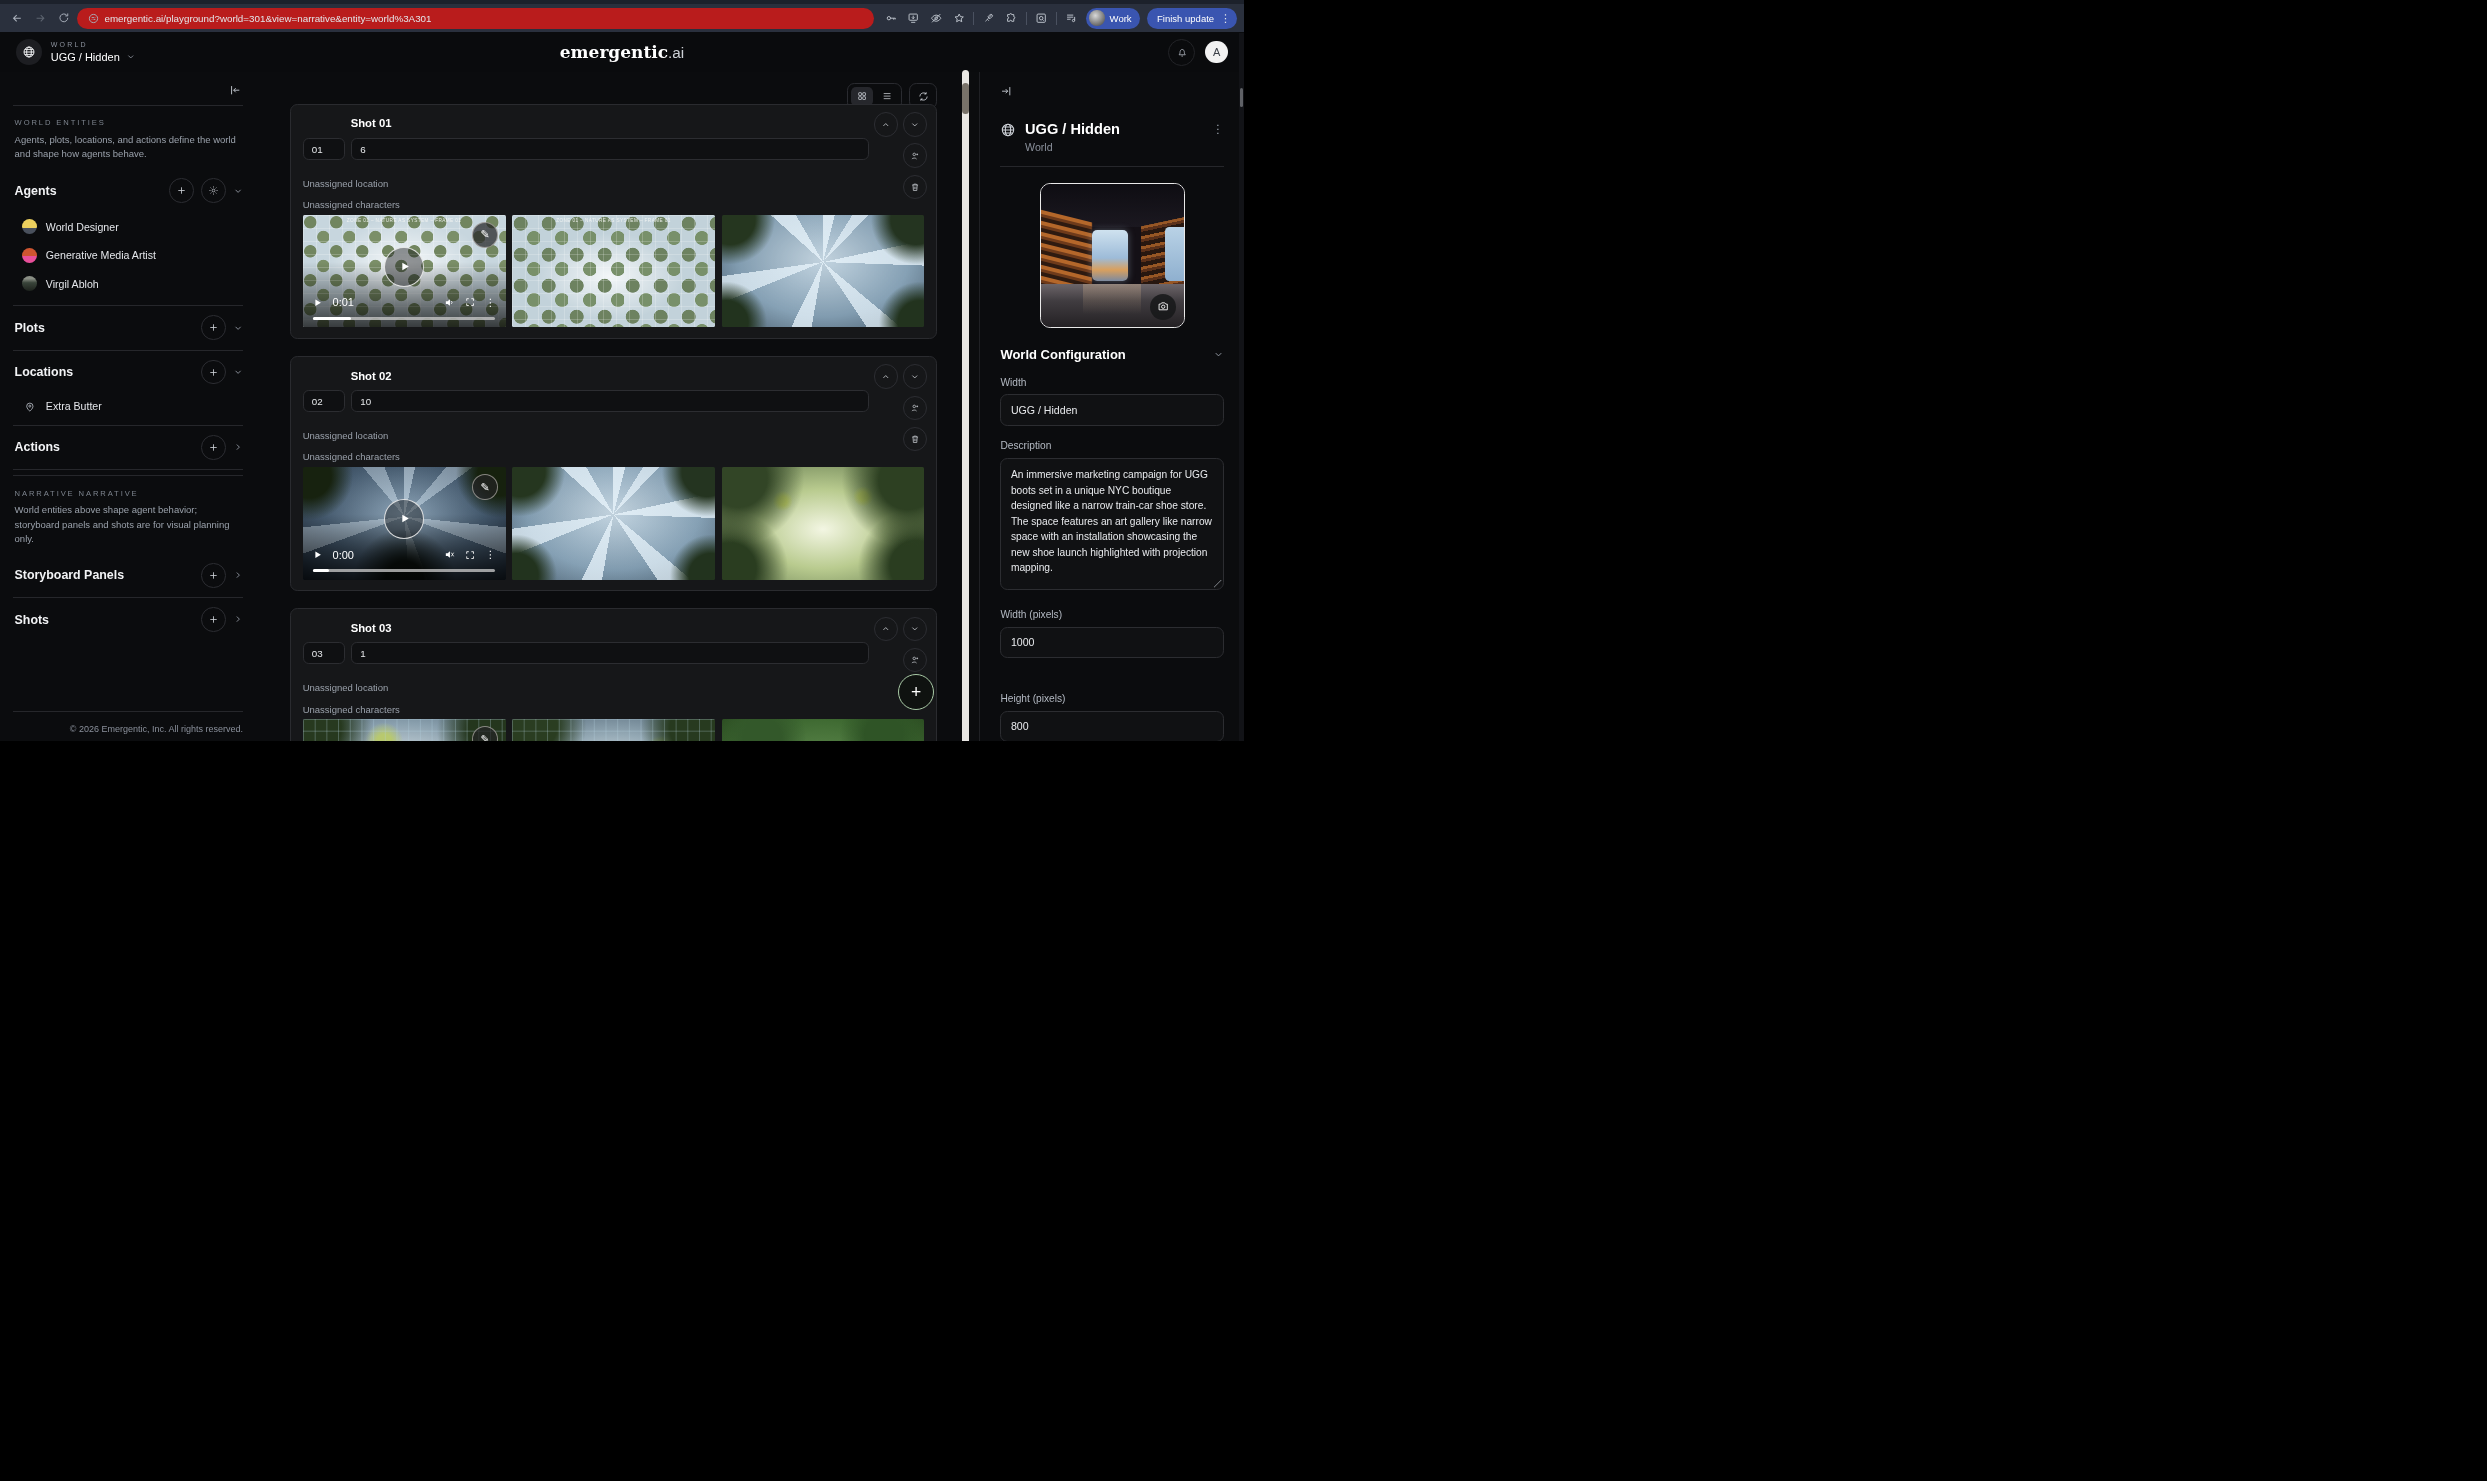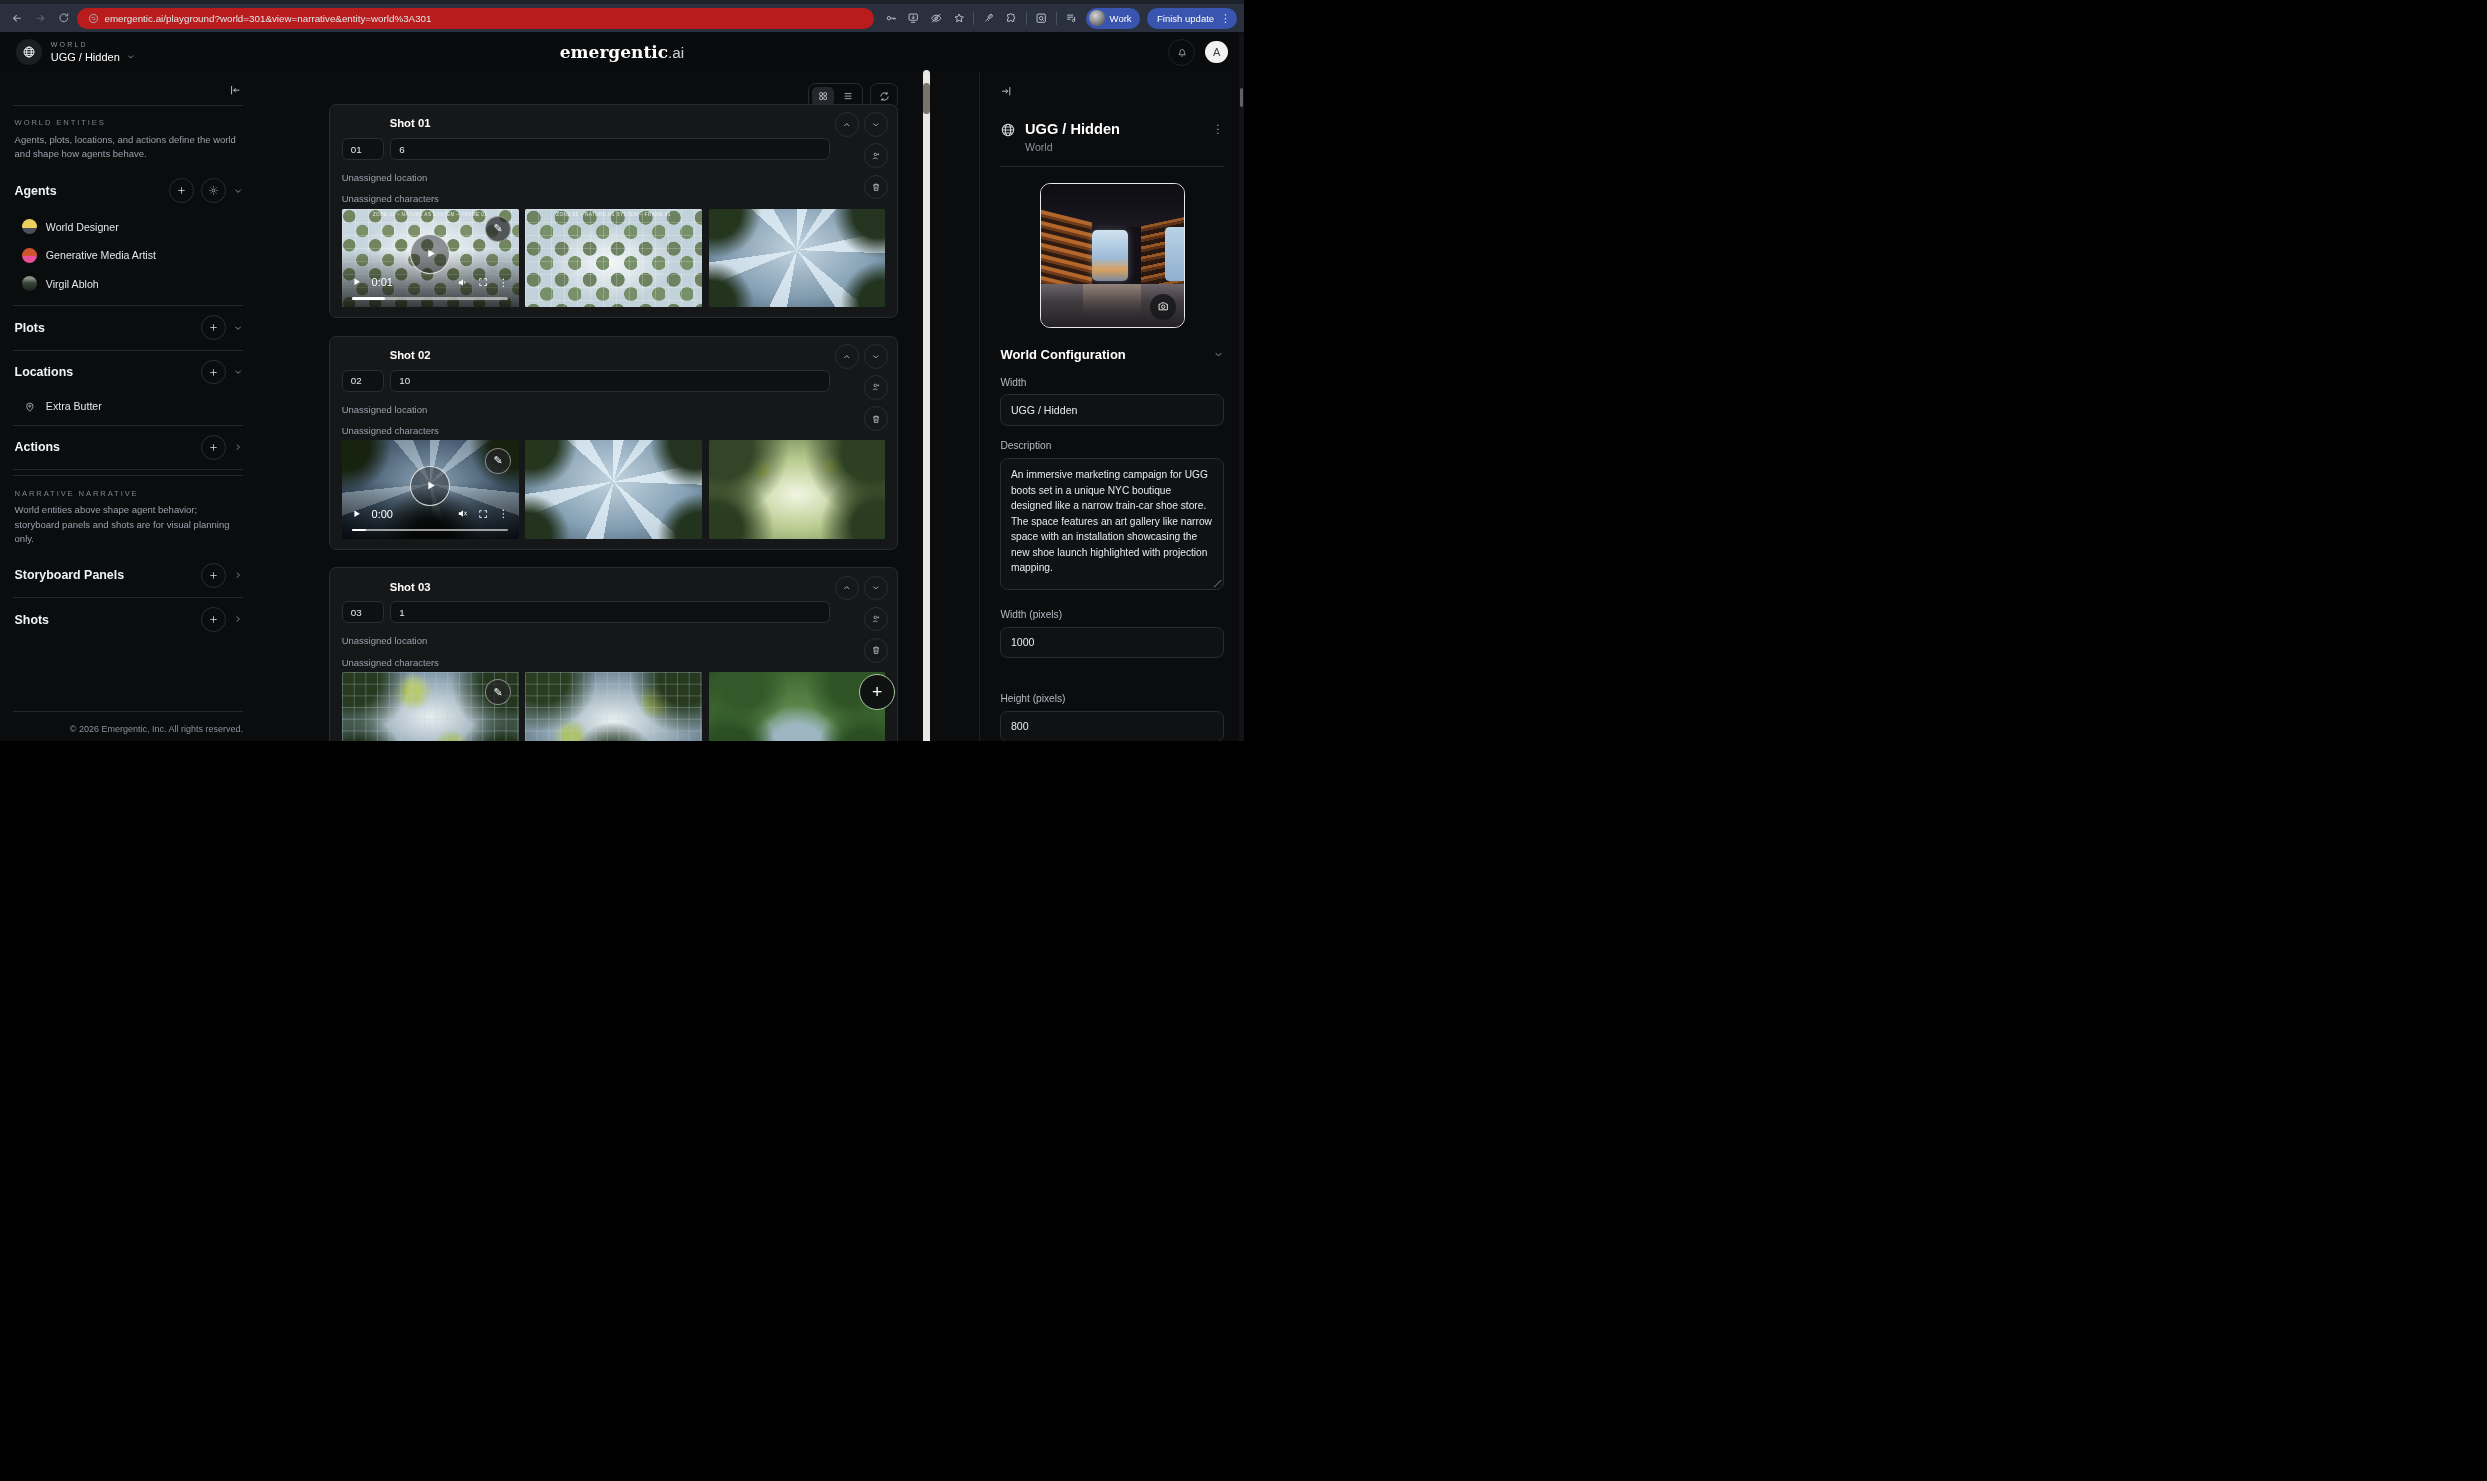--- a/index.html
+++ b/index.html
@@ -27,21 +27,21 @@
   .world-label{font-size:7px;letter-spacing:2.2px;color:#8b919c;margin-bottom:2.2px;}
   .world-name{font-size:11px;color:#fff;display:flex;align-items:center;gap:5.8px;font-weight:500;}
   .world-name .chev{color:#9aa1ab;}
   .logo{position:absolute;left:50%;top:50%;transform:translate(-50%,-50%);white-space:nowrap;}
   .logo .serif{font-family:"DejaVu Serif","Liberation Serif",serif;font-weight:700;font-size:17px;color:#fff;}
   .logo .suffix{font-size:15.3px;color:#cdd1d6;font-weight:300;}
   .hdr-right{margin-left:auto;display:flex;align-items:center;gap:10.2px;}
   .bell-btn{width:25px;height:25px;border-radius:50%;border:0.7px solid #222327;display:flex;align-items:center;justify-content:center;color:#a7adb6;}
   .avatar{width:22.6px;height:22.6px;border-radius:50%;background:#f2f2f2;color:#3c4048;display:flex;align-items:center;justify-content:center;font-size:11px;font-weight:500;}
   
-  .app-body{display:flex;height:672px;gap:39px;}
+  .app-body{display:flex;height:672px;}
   .sidebar{width:259px;flex:none;padding:5.8px 16px 8.7px 11.7px;box-sizing:border-box;display:flex;flex-direction:column;}
   .main{flex:1;position:relative;min-width:0;padding:0 42px 0 31px;}
   .rightpanel{width:265px;flex:none;border-left:0.7px solid #1f2024;padding:8.7px 20.4px 0;box-sizing:border-box;position:relative;}
   
   .collapse-row{display:flex;justify-content:flex-end;padding:5.8px 1.5px 8.7px;}
   .icon-plain{color:#c6cbd2;}
   .sb-divider{height:0.7px;background:#26272b;margin:0 0 0 1.5px;}
   .sb-caps{font-size:7.6px;letter-spacing:1.9px;color:#7e858f;margin:13px 0 5.8px 2.9px;}
   .sb-desc{font-size:9.5px;line-height:1.5;color:#9aa1ab;margin:0 0 7.3px 2.9px;}
   .sb-section{display:flex;align-items:center;padding:9.5px 0 9.5px 2.9px;}
@@ -61,21 +61,21 @@
   .toolbar{display:flex;justify-content:flex-end;gap:7.3px;padding:11px 0 10.2px;}
   .seg{display:flex;align-items:center;gap:2.9px;border:0.7px solid #2a2b30;border-radius:7.3px;padding:2.9px;}
   .seg-btn{width:22px;height:19px;border-radius:5.1px;display:flex;align-items:center;justify-content:center;color:#cdd1d7;}
   .seg-btn.active{background:#26272c;}
   .sq-btn{width:28px;height:26px;border:0.7px solid #2a2b30;border-radius:7.3px;display:flex;align-items:center;justify-content:center;color:#cdd1d7;box-sizing:border-box;}
   
   .scrollzone{position:absolute;top:32px;left:31px;right:42px;bottom:0;overflow:hidden;}
   .card{background:#161719;border:0.7px solid #2a2b2f;border-radius:7.3px;padding:9.5px 11.7px 10.2px;margin-bottom:17.5px;position:relative;}
   .card-head{padding-right:55px;}
   .shot-title{font-size:11.3px;font-weight:600;color:#fff;margin:2.9px 0 8.7px;padding-left:48px;}
-  .inp-row{display:flex;gap:6.6px;margin-bottom:12px;}
+  .inp-row{display:flex;gap:6.6px;margin-bottom:18px;}
   .inp{background:#0f1012;border:0.7px solid #2c2d31;border-radius:5.8px;color:#e6e8eb;font-size:9.8px;
        font-family:"Liberation Sans",sans-serif;height:22px;box-sizing:border-box;padding:0 8px;outline:none;}
   .inp.num{width:42px;flex:none;}
   .inp.dur{flex:1;}
   .muted-line{font-size:9.5px;color:#9aa1ab;margin:0 0 10.2px;}
   .rail{position:absolute;top:7.3px;right:8.7px;width:48px;display:flex;flex-direction:column;align-items:flex-end;gap:6.6px;}
   .rail-pair{display:flex;gap:4.4px;}
   
   .thumbs{display:flex;gap:6.6px;margin-top:1.5px;}
   .thumb{flex:1;aspect-ratio:16/8.9;border-radius:1.5px;position:relative;overflow:hidden;background:#222;}

